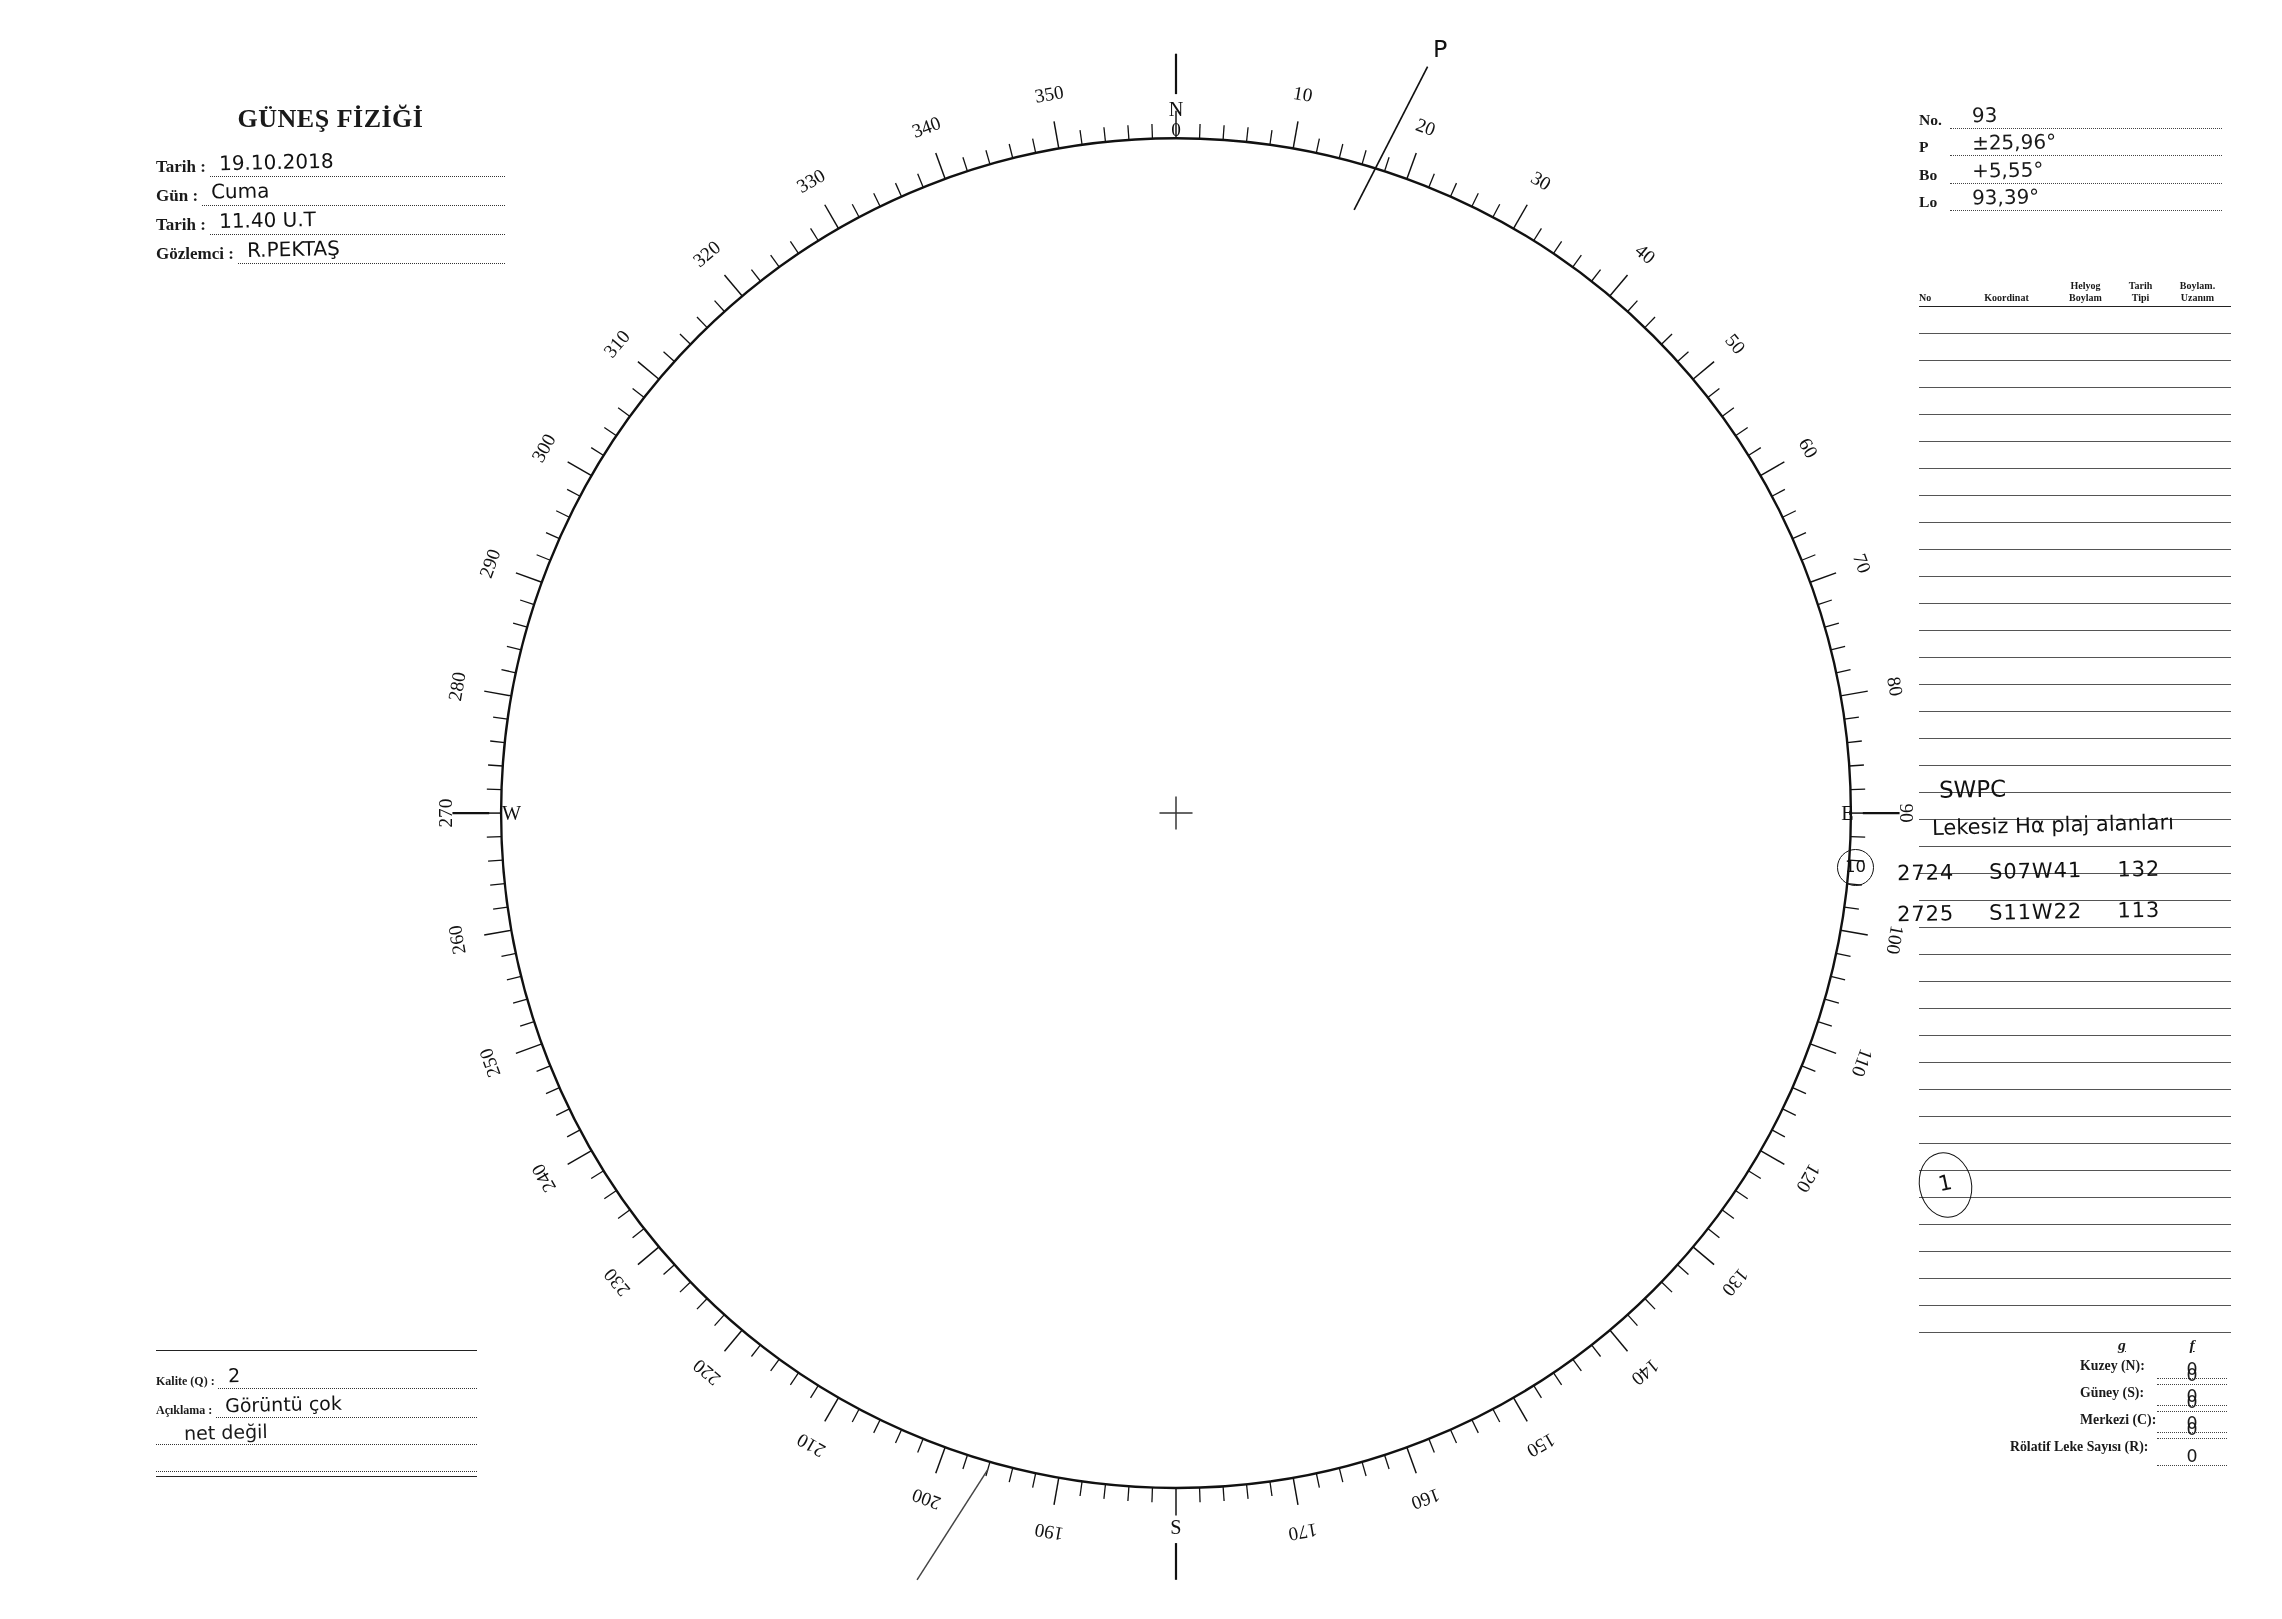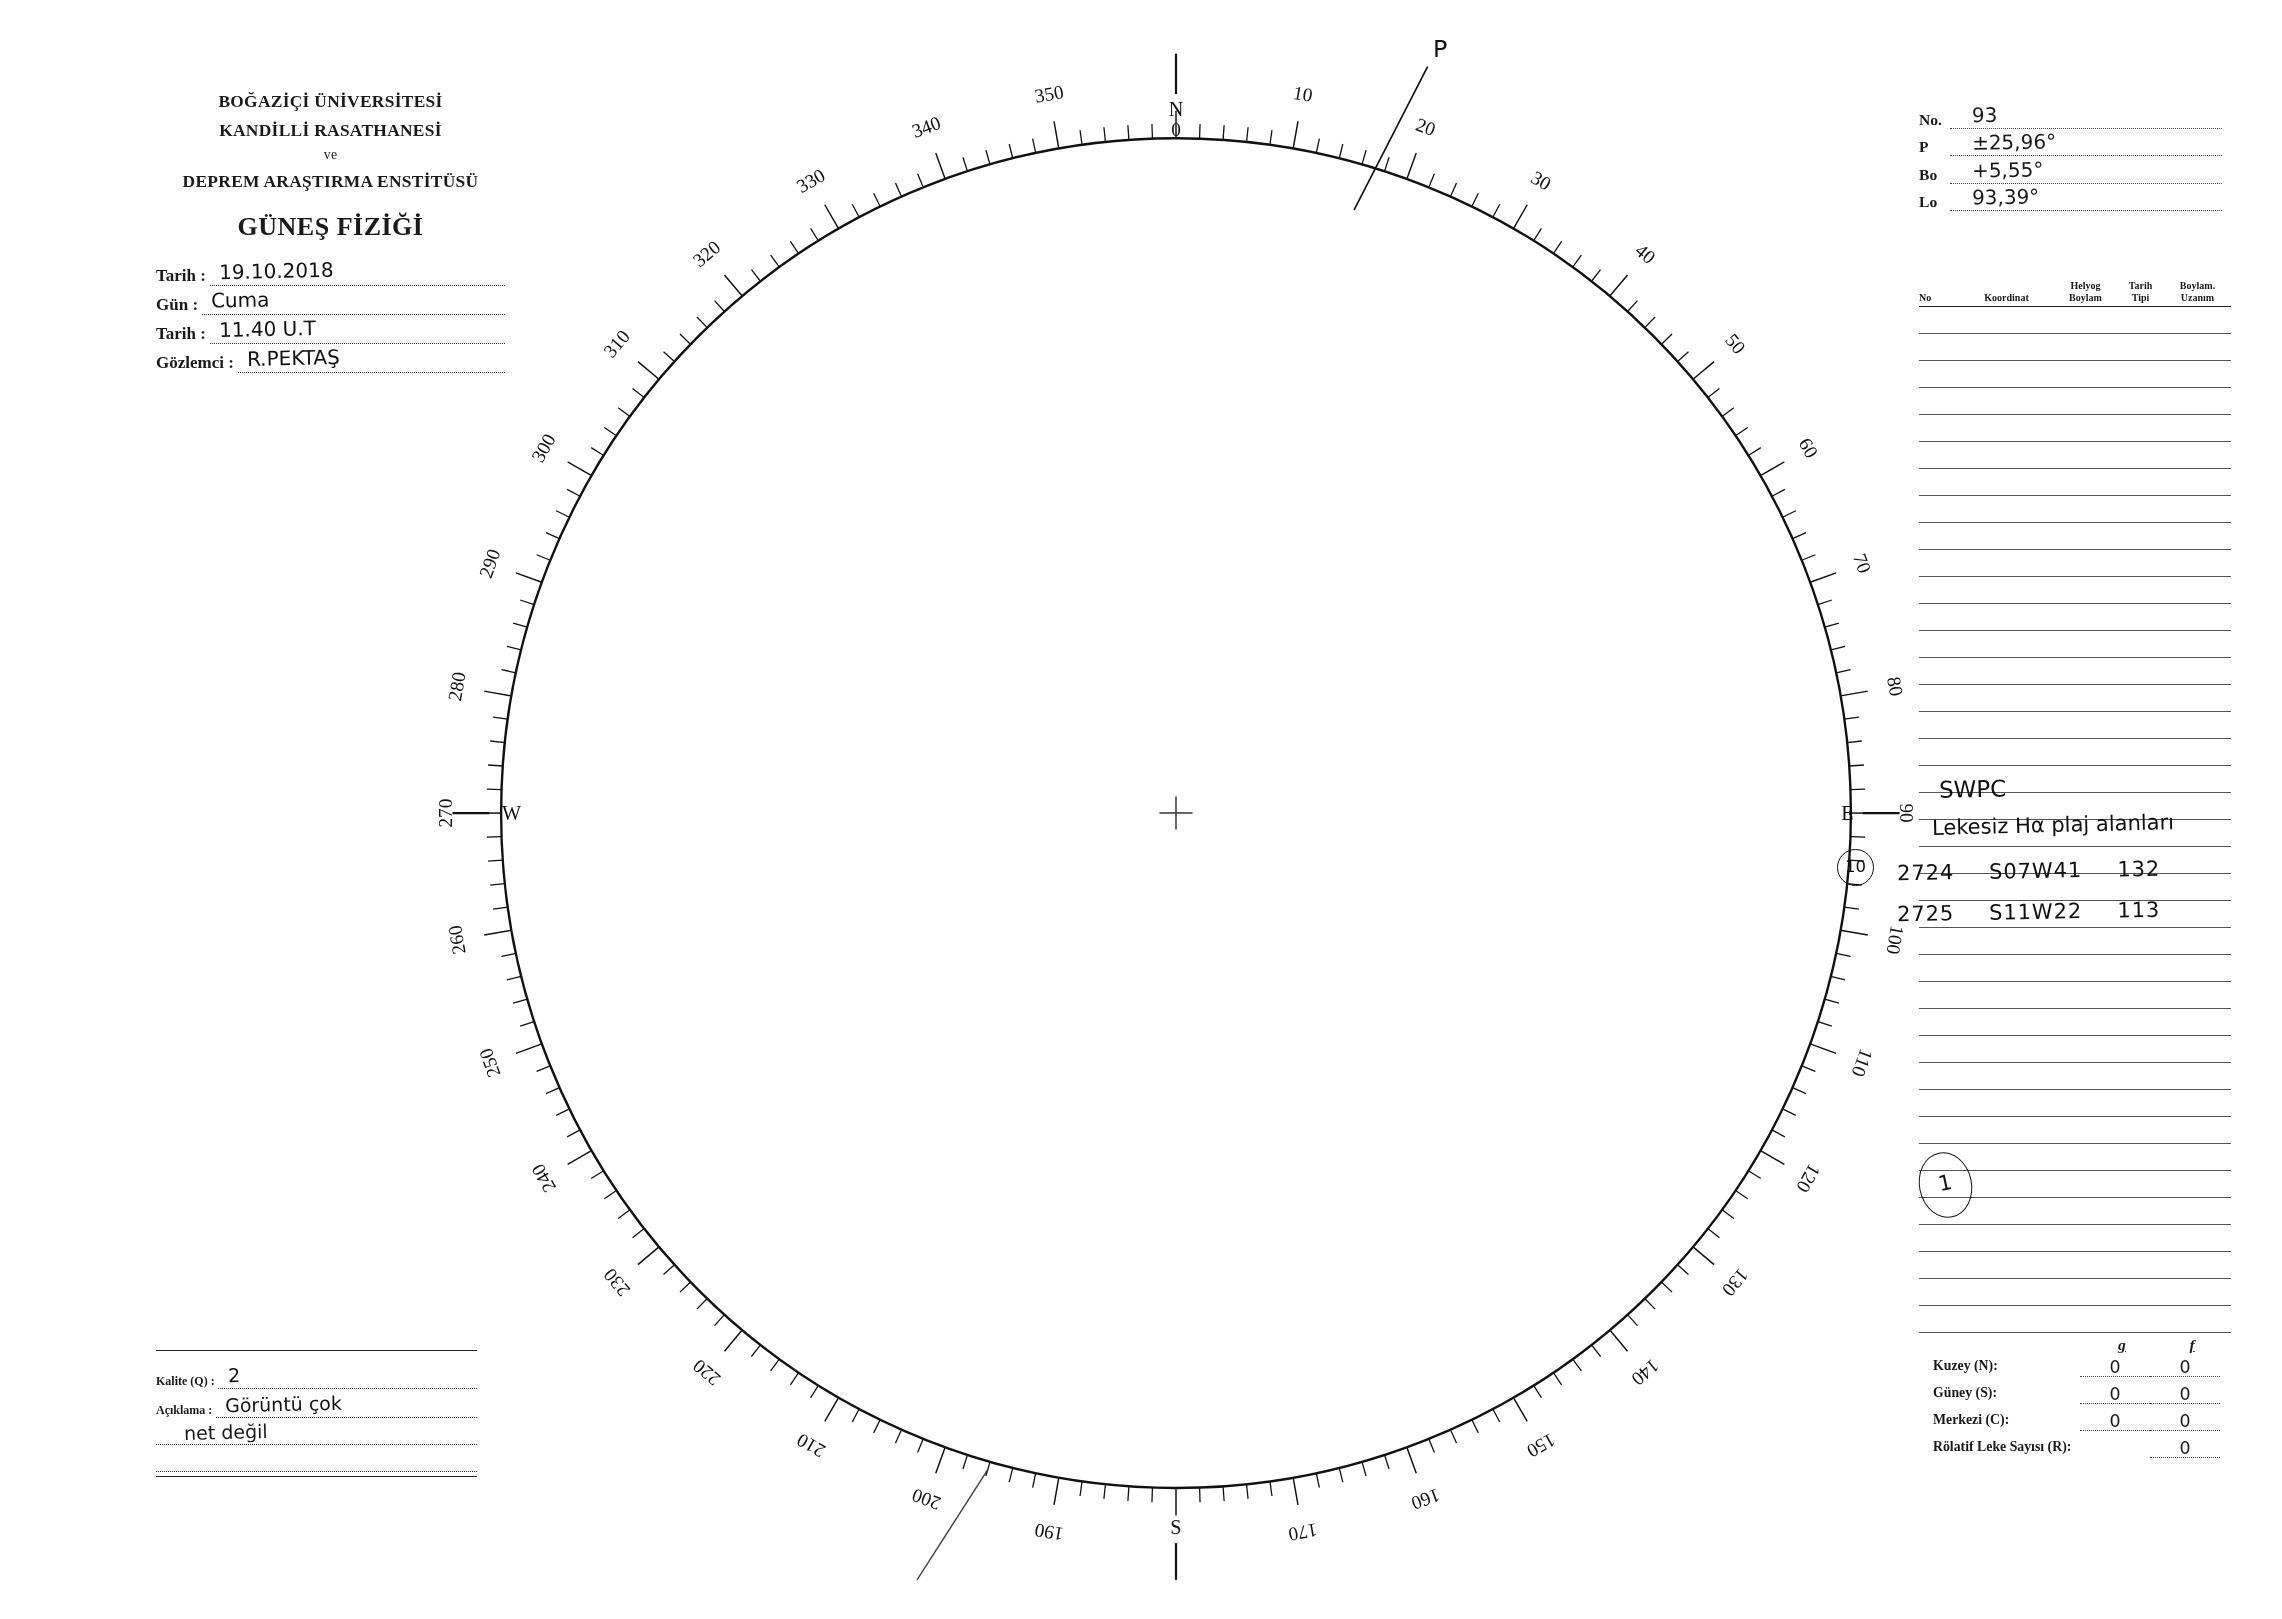--- a/index.html
+++ b/index.html
@@ -83,21 +83,21 @@
   .hand{
     position:absolute;font-family:"DejaVu Sans", sans-serif;color:#111;
     white-space:nowrap;
   }
 
   
   .counts{position:absolute;left:1933px;top:1336px;width:294px;font-size:13.8px;font-weight:bold;}
   .counts .chead{display:flex;justify-content:flex-end;margin-bottom:3.7px;}
   .counts .chead span{width:70px;text-align:center;font-size:15.6px;text-decoration:underline;
     font-family:"Liberation Serif",serif;font-style:italic;}
-  .crow{display:flex;align-items:flex-start;height:27px;}
+  .crow{display:flex;align-items:flex-end;height:27px;flex-direction:column;}
   .crow .clbl{width:147px;white-space:nowrap;}
   .crow .cdot{width:70px;border-bottom:0.9px dotted #444;height:18.4px;position:relative;}
   .crow .cdot .zero{
     position:absolute;left:50%;transform:translateX(-50%);bottom:-0.9px;
     font-family:"DejaVu Sans", sans-serif;font-size:17.4px;font-weight:normal;
   }
   .crow.single .clbl{width:217px;}
 
   
   .disc-wrap{position:absolute;left:432px;top:27.5px;width:1488px;height:1561px;}
@@ -108,26 +108,20 @@
   .cardinal{font-family:"Liberation Serif", serif;font-size:22px;fill:#111;font-weight:normal;}
 
   .annot{font-family:"DejaVu Sans", sans-serif;fill:#111;}
 </style>
 </head>
 <body>
 
 <div class="sheet">
 
   <div class="hdr">
-    <div class="inst">
-      <div>BOĞAZİÇİ ÜNİVERSİTESİ</div>
-      <div>KANDİLLİ RASATHANESİ</div>
-      <div class="ve">ve</div>
-      <div>DEPREM ARAŞTIRMA ENSTİTÜSÜ</div>
-    </div>
     <div class="title">GÜNEŞ FİZİĞİ</div>
     <div class="fieldlist">
       <div class="frow">
         <span class="lbl">Tarih :</span>
         <span class="dots">
           <span class="val">19.10.2018</span>
         </span>
       </div>
       <div class="frow">
         <span class="lbl">Gün :</span>

